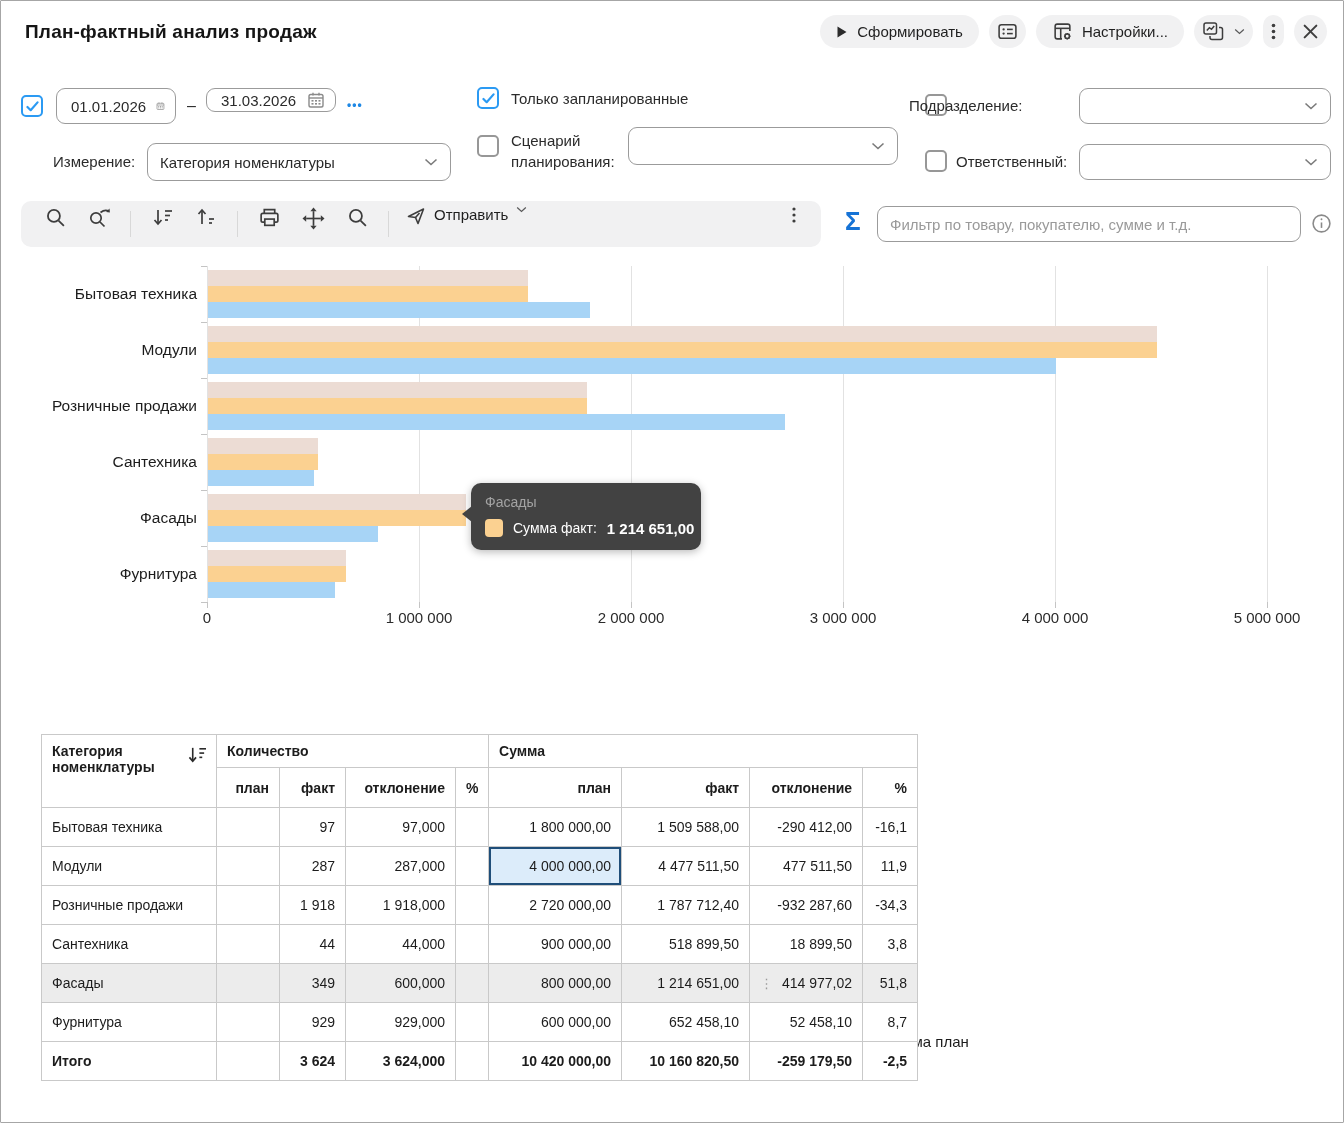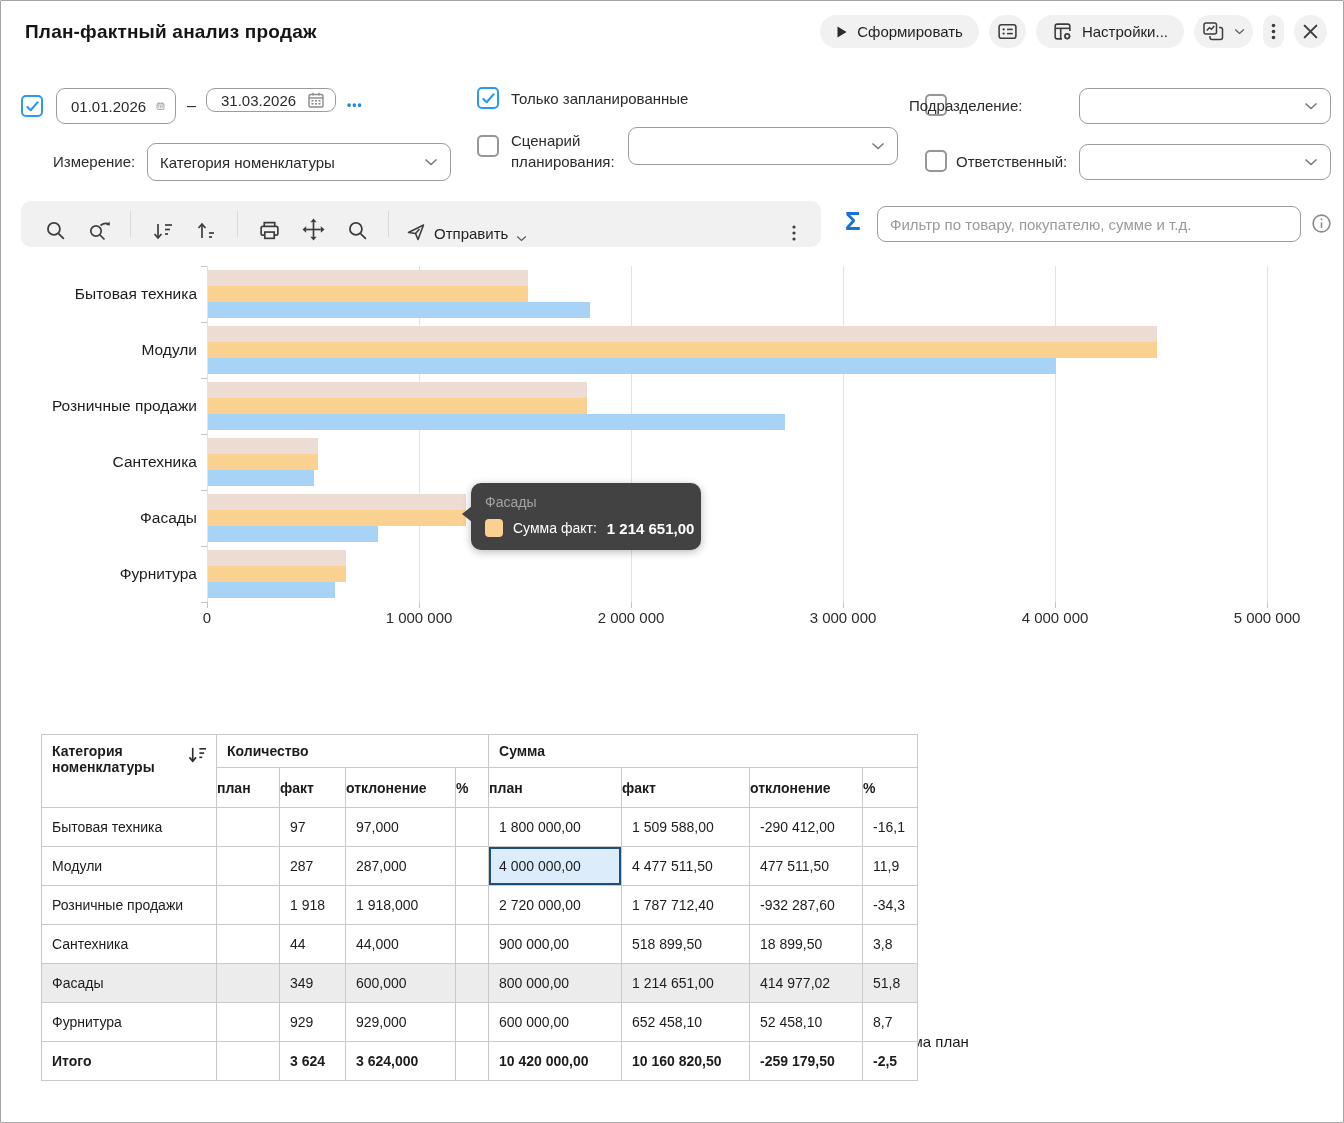--- a/index.html
+++ b/index.html
@@ -22,21 +22,21 @@
   .field{border:1px solid #9b9b9b;border-radius:9px;background:#fff;display:flex;align-items:center;
     box-sizing:border-box;font-size:15px;color:#2b2b2b;cursor:pointer;}
   .date-field{padding:0 10px 0 14px;gap:10px;justify-content:space-between;}
   .select{justify-content:space-between;padding:0 12px 0 12px;}
   .flabel{font-size:15px;color:#2b2b2b;white-space:nowrap;}
   .dash{font-size:16px;color:#2b2b2b;}
   .more-dots{color:#1e88e5;font-weight:700;font-size:12px;letter-spacing:1px;cursor:pointer;background:none;border:none;padding:2px;}
   
   .toolbar{position:absolute;left:20px;top:200px;width:800px;height:46px;background:#f1f1f2;border-radius:10px;
     display:flex;align-items:center;padding:0 12px;box-sizing:border-box;}
-  .tbtn{width:44px;height:36px;display:flex;align-items:flex-end;justify-content:center;background:none;border:none;cursor:pointer;}
+  .tbtn{width:44px;height:36px;display:flex;align-items:flex-start;justify-content:center;background:none;border:none;cursor:pointer;}
   .tbtn.send{width:auto;gap:8px;font-size:15px;color:#1f1f1f;font-family:inherit;padding:0 8px;}
   .sep{width:1px;height:26px;background:#d8d8d8;margin:0 9px;}
   .sigma{position:absolute;left:838px;top:204px;font-size:26px;font-weight:700;color:#1673d6;background:none;border:none;cursor:pointer;font-family:inherit;}
   .filter-input{position:absolute;left:876px;top:205px;width:424px;height:36px;box-sizing:border-box;
     border:1px solid #9b9b9b;border-radius:9px;padding:0 12px;font-size:15px;font-family:inherit;color:#2b2b2b;}
   .filter-input::placeholder{color:#9a9a9a;}
   .info-btn{position:absolute;left:1310px;top:212px;background:none;border:none;cursor:pointer;padding:0;}
   
   .chart{position:absolute;left:0;top:258px;width:1344px;height:420px;}
   .plot{position:absolute;left:206px;top:7px;width:1060px;height:336px;}
@@ -55,25 +55,25 @@
   .tooltip:before{content:'';position:absolute;left:-9px;top:23px;width:0;height:0;
     border-top:8px solid transparent;border-bottom:8px solid transparent;border-right:10px solid #424242;}
   .tt-title{color:#a3a3a3;font-size:14px;margin-bottom:9px;}
   .tt-row{display:flex;align-items:center;gap:10px;color:#fff;font-size:14px;white-space:nowrap;}
   .tt-swatch{width:18px;height:18px;border-radius:4px;flex:none;}
   .tt-value{font-weight:700;font-size:15px;}
   
   .data-table{position:absolute;left:40px;top:733px;border-collapse:collapse;table-layout:fixed;width:876px;font-size:14px;}
   .data-table th,.data-table td{border:1px solid #c9c9c9;box-sizing:border-box;}
   .data-table thead th{font-weight:700;text-align:left;padding:8px 10px;vertical-align:top;color:#1c1c1c;background:#fff;}
-  .data-table thead tr.sub th{height:40px;vertical-align:middle;padding:0 0;}
+  .data-table thead tr.sub th{height:40px;vertical-align:middle;padding:0 10px;text-align:right;}
   .cat-head{position:relative;}
   .cat-head .sort-ic{position:absolute;right:8px;top:10px;}
   .data-table td{height:39px;padding:0 10px;color:#1c1c1c;position:relative;background:#fff;}
-  .data-table td.num{}
+  .data-table td.num{text-align:right;}
   .data-table tr.hover-row td{background:#ececec;}
   .data-table tr.total-row td{font-weight:700;}
   .data-table td.selected{background:#dcecfa !important;box-shadow:inset 0 0 0 2px #1f4e79;}
   .cell-dots{position:absolute;left:10px;top:50%;transform:translateY(-50%);color:#9a9a9a;font-size:13px;cursor:pointer;}
   .i{display:block;}
 </style>
 </head>
 <body>
 
 <div class="window">

